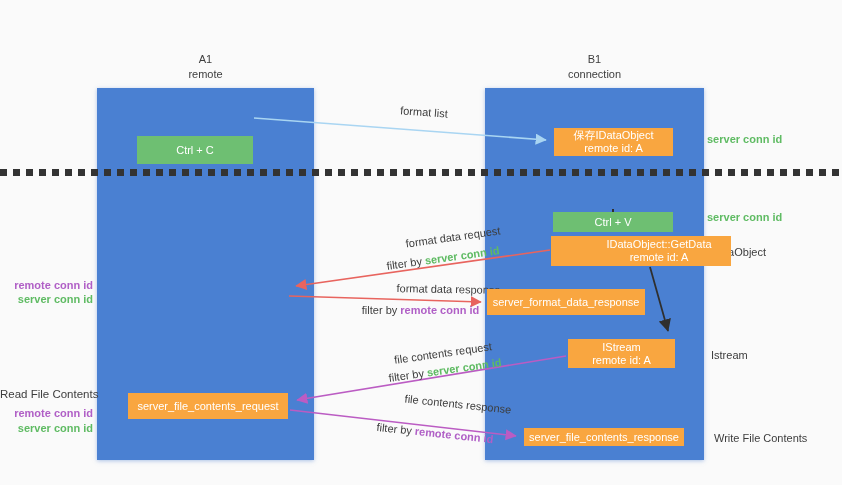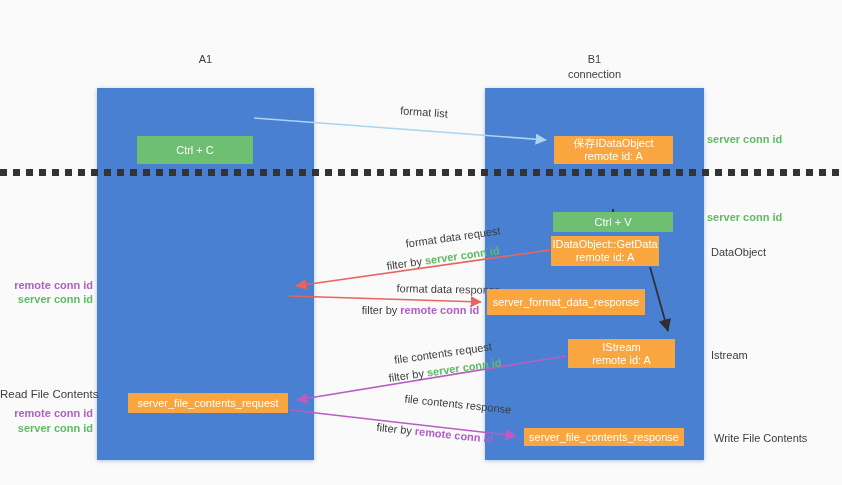--- a/index.html
+++ b/index.html
@@ -42,20 +42,21 @@
   .left-col-labels { text-align:right; width:93px; left:0; }
 </style>
 </head>
 <body>
 
 <div class="stage">
 
 
   <div class="abs col-header left">
     <div>A1</div>
+    <div>remote</div>
   </div>
   <div class="abs col-header right">
     <div>B1</div>
     <div>connection</div>
   </div>
 
   <div class="abs column left"></div>
   <div class="abs column right"></div>
 
   <div class="abs divider"></div>
@@ -81,45 +82,45 @@
     <line x1="550" y1="250" x2="296" y2="286" style="stroke:var(--arrow-red);stroke-width:1.6" marker-end="url(#mk-red)"></line>
     <line x1="289" y1="296" x2="481" y2="302" style="stroke:var(--arrow-red);stroke-width:1.6" marker-end="url(#mk-red)"></line>
     <line x1="566" y1="356" x2="297" y2="400" style="stroke:var(--arrow-magenta);stroke-width:1.6" marker-end="url(#mk-magenta)"></line>
     <line x1="290" y1="410" x2="516" y2="436" style="stroke:var(--arrow-magenta);stroke-width:1.6" marker-end="url(#mk-magenta)"></line>
   </svg>
 
   <div class="abs node green" style="left:137px;top:105px;width:116px;height:28px;">
     <span>Ctrl + C</span>
   </div>
 
-  <div class="abs node orange" style="left:554px;top:136px;width:119px;height:28px;">
+  <div class="abs node orange" style="left:554px;top:128px;width:119px;height:28px;">
     <span>保存IDataObject</span>
     <span>remote id: A</span>
   </div>
 
   <div class="abs node green" style="left:553px;top:181px;width:120px;height:20px;">
     <span>Ctrl + V</span>
   </div>
 
-  <div class="abs node orange" style="left:551px;top:236px;width:108px;height:30px;">
+  <div class="abs node orange" style="left:551px;top:236px;width:144px;height:30px;padding-left:36px;">
     <span>IDataObject::GetData</span>
     <span>remote id: A</span>
   </div>
 
 
   <div class="abs node orange" style="left:487px;top:289px;width:158px;height:26px;">
     <span>server_format_data_response</span>
   </div>
 
   <div class="abs node orange" style="left:568px;top:339px;width:107px;height:29px;">
     <span>IStream</span>
     <span>remote id: A</span>
   </div>
 
-  <div class="abs node orange" style="left:128px;top:393px;width:160px;height:20px;">
+  <div class="abs node orange" style="left:128px;top:393px;width:160px;height:26px;">
     <span>server_file_contents_request</span>
   </div>
 
   <div class="abs node orange" style="left:524px;top:428px;width:160px;height:18px;">
     <span>server_file_contents_response</span>
   </div>
 
   <div class="abs alabel" style="left:374px;top:106px;width:100px;transform:rotate(4deg);">format list</div>
 
   <div class="abs alabel" style="left:368px;top:231px;width:170px;transform:rotate(-8deg);">format data request</div>

